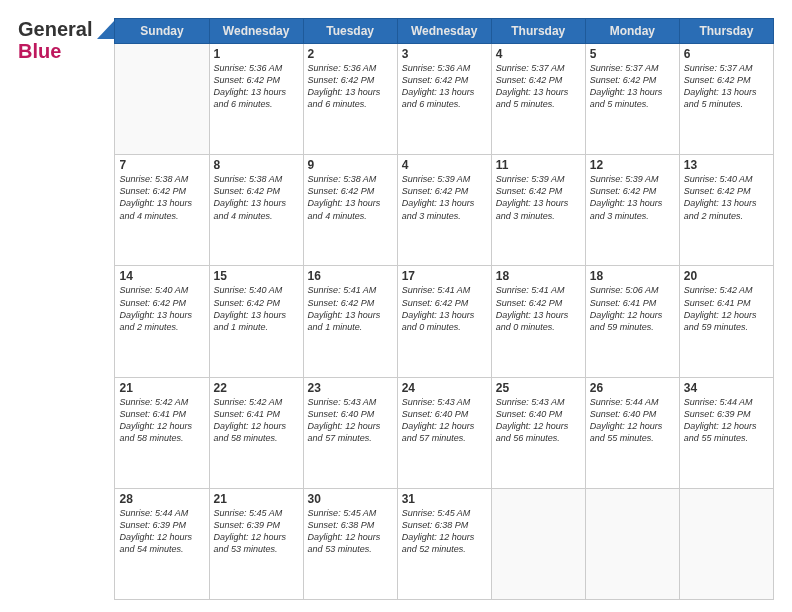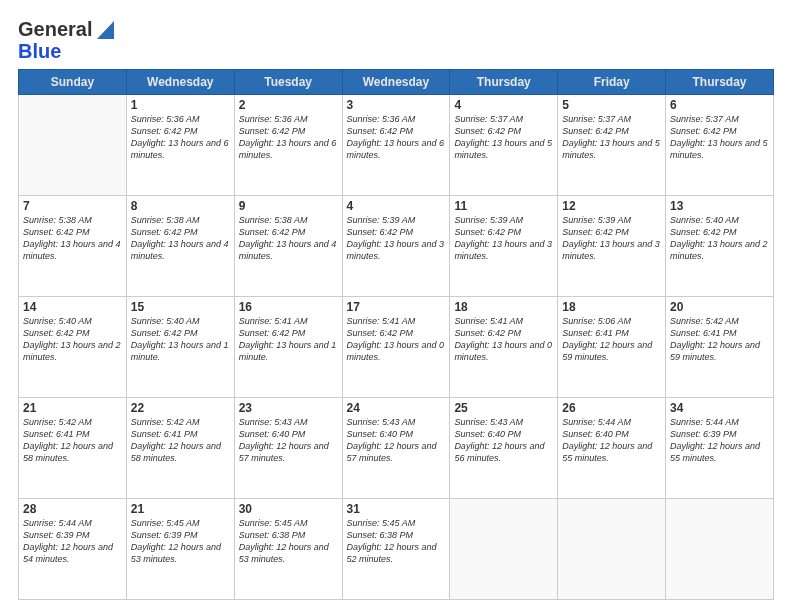--- a/index.html
+++ b/index.html
@@ -8,21 +8,21 @@
       height: 612px;
       font-family: Arial, sans-serif;
       background: #fff;
       overflow: hidden;
     }
     .page {
       width: 792px;
       height: 612px;
       padding: 18px 18px 12px 18px;
       display: flex;
-      flex-direction: column;
+      flex-direction: row;
     }
     .header {
       display: flex;
       justify-content: space-between;
       align-items: flex-start;
       margin-bottom: 8px;
     }
     .logo {
       display: flex;
       flex-direction: column;
@@ -87,33 +87,33 @@
 
 <div class="page">
   <div class="header">
     <div class="logo">
       <div style="display:flex;align-items:center;">
         <span style="font-size:20px;font-weight:bold;color:#333;">General</span>
         <svg width="22" height="18" viewBox="0 0 22 18">
           <polygon points="5,18 22,0 22,18" fill="#2a6db5"></polygon>
         </svg>
       </div>
-      <span style="font-size:20px;font-weight:bold;color:#1d4ed8;line-height:1;">Blue</span>
+      <span style="font-size:20px;font-weight:bold;color:#be185d;line-height:1;">Blue</span>
     </div>
   </div>
 
   <table class="calendar">
     <thead>
       <tr>
         <th>Sunday</th>
         <th>Wednesday</th>
         <th>Tuesday</th>
         <th>Wednesday</th>
         <th>Thursday</th>
-        <th>Friday</th>
+        <th>Monday</th>
         <th>Thursday</th>
       </tr>
     </thead>
     <tbody id="calendar-body">
     <tr>
           <td class="empty-cell"></td>
           <td>
             <span class="day-num">1</span>
             <div class="day-info">Sunrise: 5:36 AM
 Sunset: 6:42 PM

